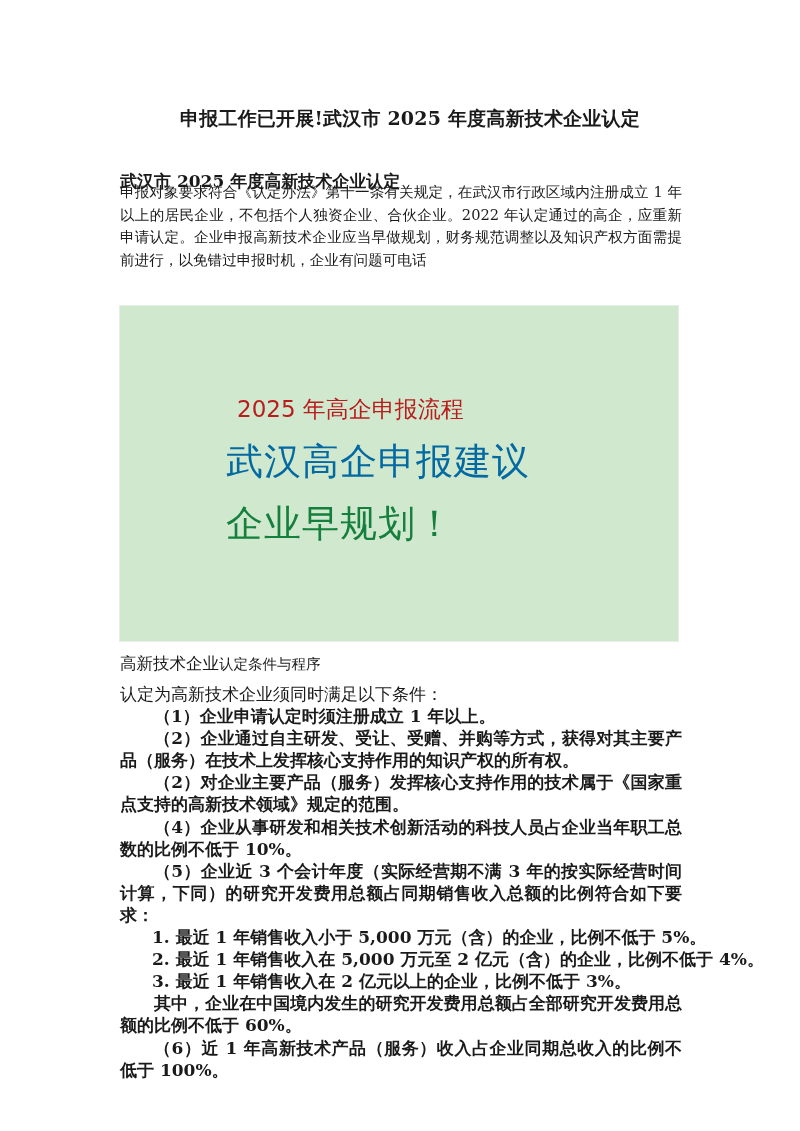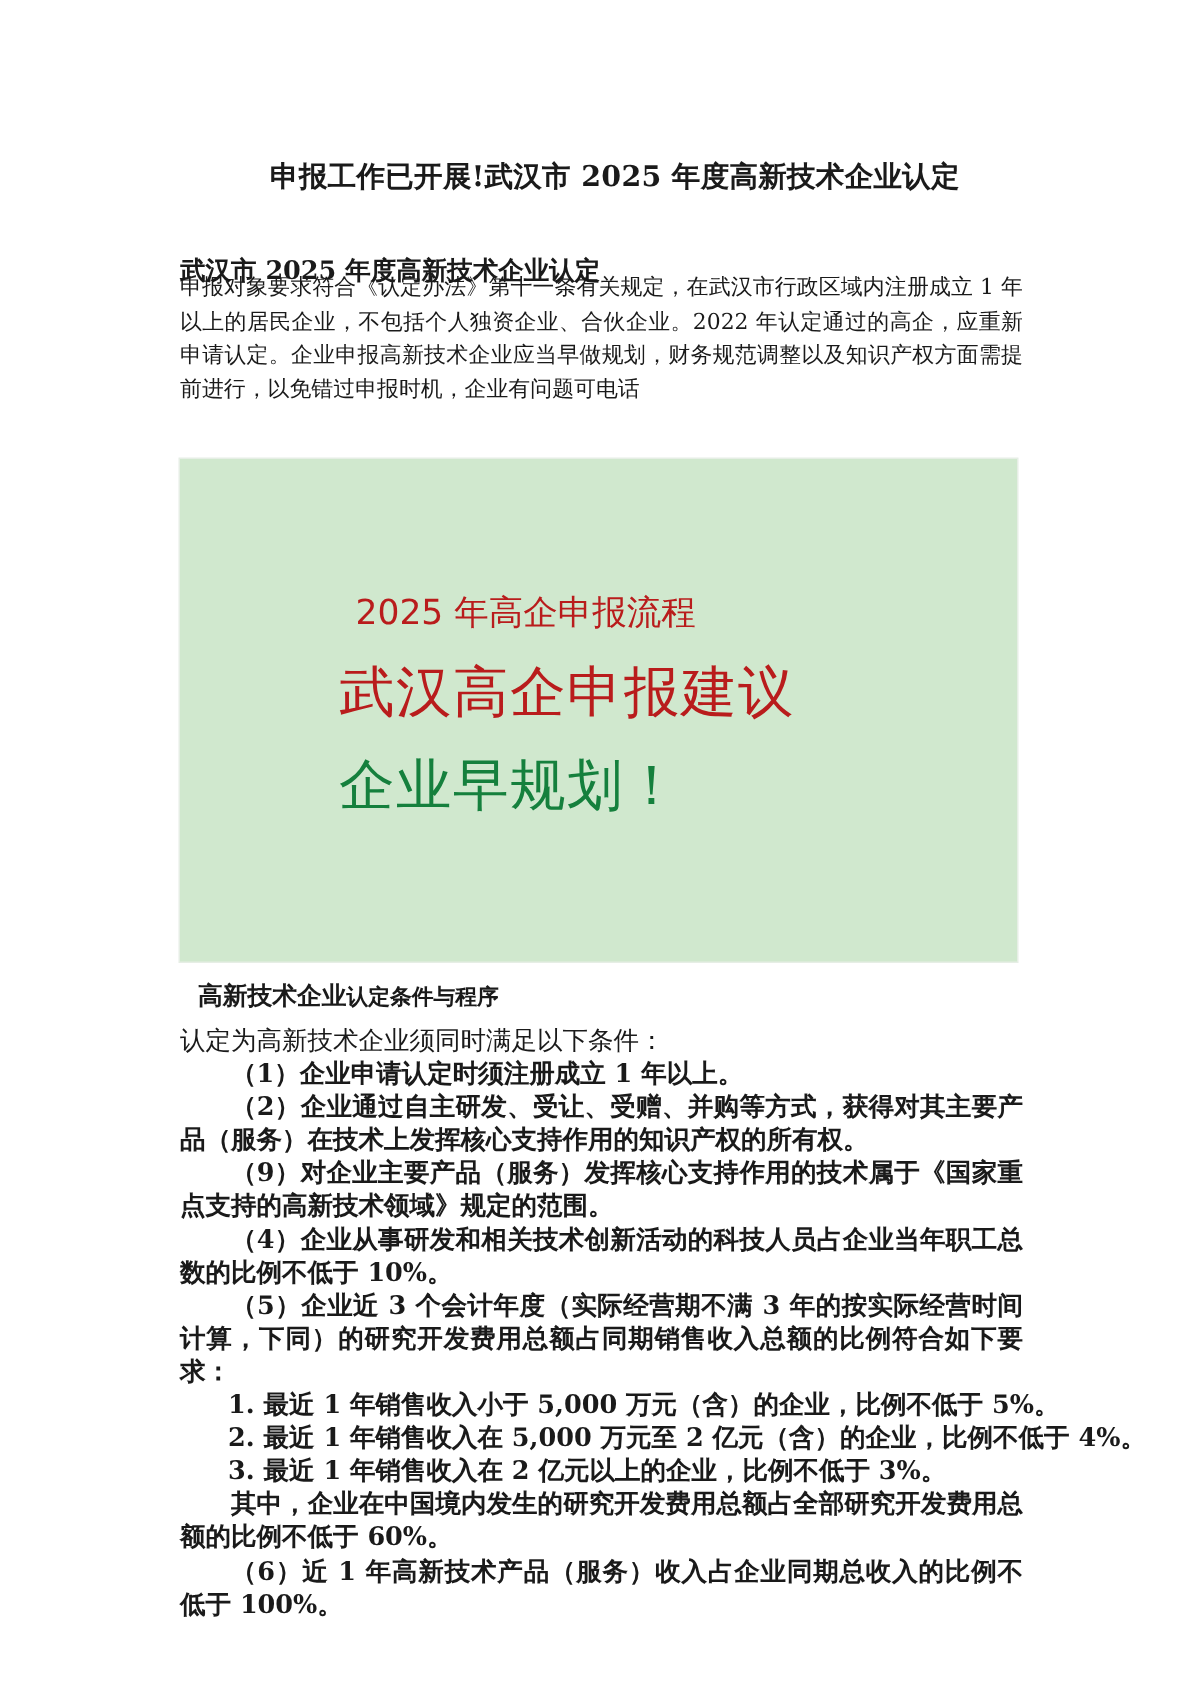--- a/index.html
+++ b/index.html
@@ -83,40 +83,40 @@
       line-height: 32px;
       color: #b91c1c;
     }
     .banner-line2 {
       position: absolute;
       left: 106px;
       top: 131px;
       font-family: "DejaVu Sans", "Liberation Sans", sans-serif;
       font-size: 37px;
       line-height: 50px;
-      color: #b91c1c;
+      color: #0369a1;
       letter-spacing: 1px;
     }
     .banner-line3 {
       position: absolute;
       left: 106px;
       top: 193px;
       font-family: "DejaVu Sans", "Liberation Sans", sans-serif;
       font-size: 37px;
       line-height: 50px;
       color: #15803d;
       letter-spacing: 1px;
     }
     .section-heading {
       position: absolute;
-      left: 132px;
+      left: 120px;
       top: 651px;
       font-size: 16.5px;
       line-height: 26px;
-      font-weight: bold;
+      font-weight: normal;
     }
     .section-heading .small {
       font-size: 14.5px;
     }
     .conditions {
       position: absolute;
       left: 120px;
       top: 683px;
       width: 562px;
       font-size: 17px;
@@ -157,21 +157,21 @@
   </div>
 
   <div class="section-heading">
     <span>高新技术企业</span><span class="small">认定条件与程序</span>
   </div>
 
   <div class="conditions">
     <p>认定为高新技术企业须同时满足以下条件：</p>
     <p class="indent">（1）企业申请认定时须注册成立 1 年以上。</p>
     <p class="indent">（2）企业通过自主研发、受让、受赠、并购等方式，获得对其主要产品（服务）在技术上发挥核心支持作用的知识产权的所有权。</p>
-    <p class="indent">（9）对企业主要产品（服务）发挥核心支持作用的技术属于《国家重点支持的高新技术领域》规定的范围。</p>
+    <p class="indent">（2）对企业主要产品（服务）发挥核心支持作用的技术属于《国家重点支持的高新技术领域》规定的范围。</p>
     <p class="indent">（4）企业从事研发和相关技术创新活动的科技人员占企业当年职工总数的比例不低于 10%。</p>
     <p class="indent">（5）企业近 3 个会计年度（实际经营期不满 3 年的按实际经营时间计算，下同）的研究开发费用总额占同期销售收入总额的比例符合如下要求：</p>
     <p class="sub-item">1. 最近 1 年销售收入小于 5,000 万元（含）的企业，比例不低于 5%。</p>
     <p class="sub-item">2. 最近 1 年销售收入在 5,000 万元至 2 亿元（含）的企业，比例不低于 4%。</p>
     <p class="sub-item">3. 最近 1 年销售收入在 2 亿元以上的企业，比例不低于 3%。</p>
     <p class="indent">其中，企业在中国境内发生的研究开发费用总额占全部研究开发费用总额的比例不低于 60%。</p>
     <p class="indent">（6）近 1 年高新技术产品（服务）收入占企业同期总收入的比例不低于 100%。</p>
   </div>
 
 </div>

